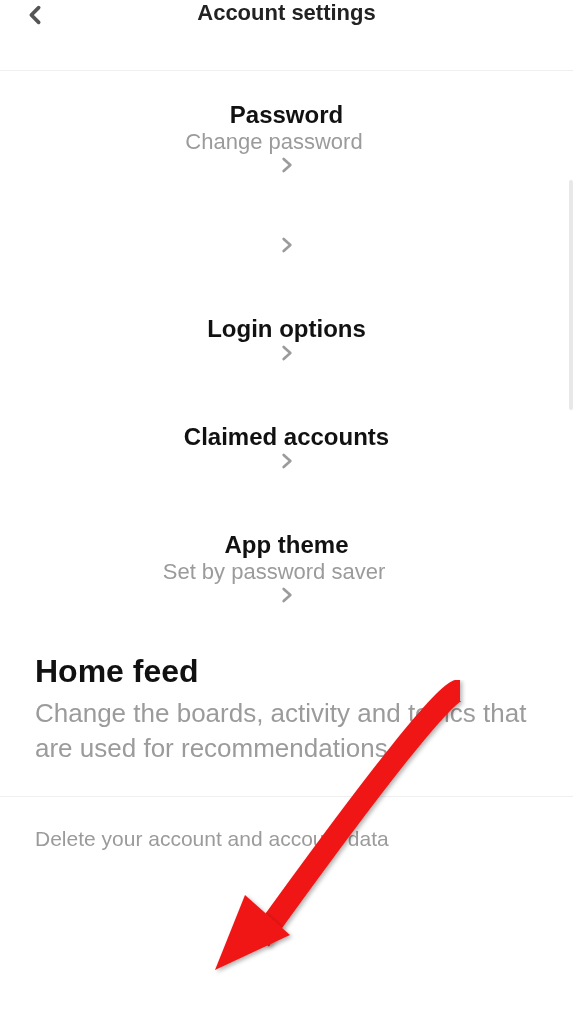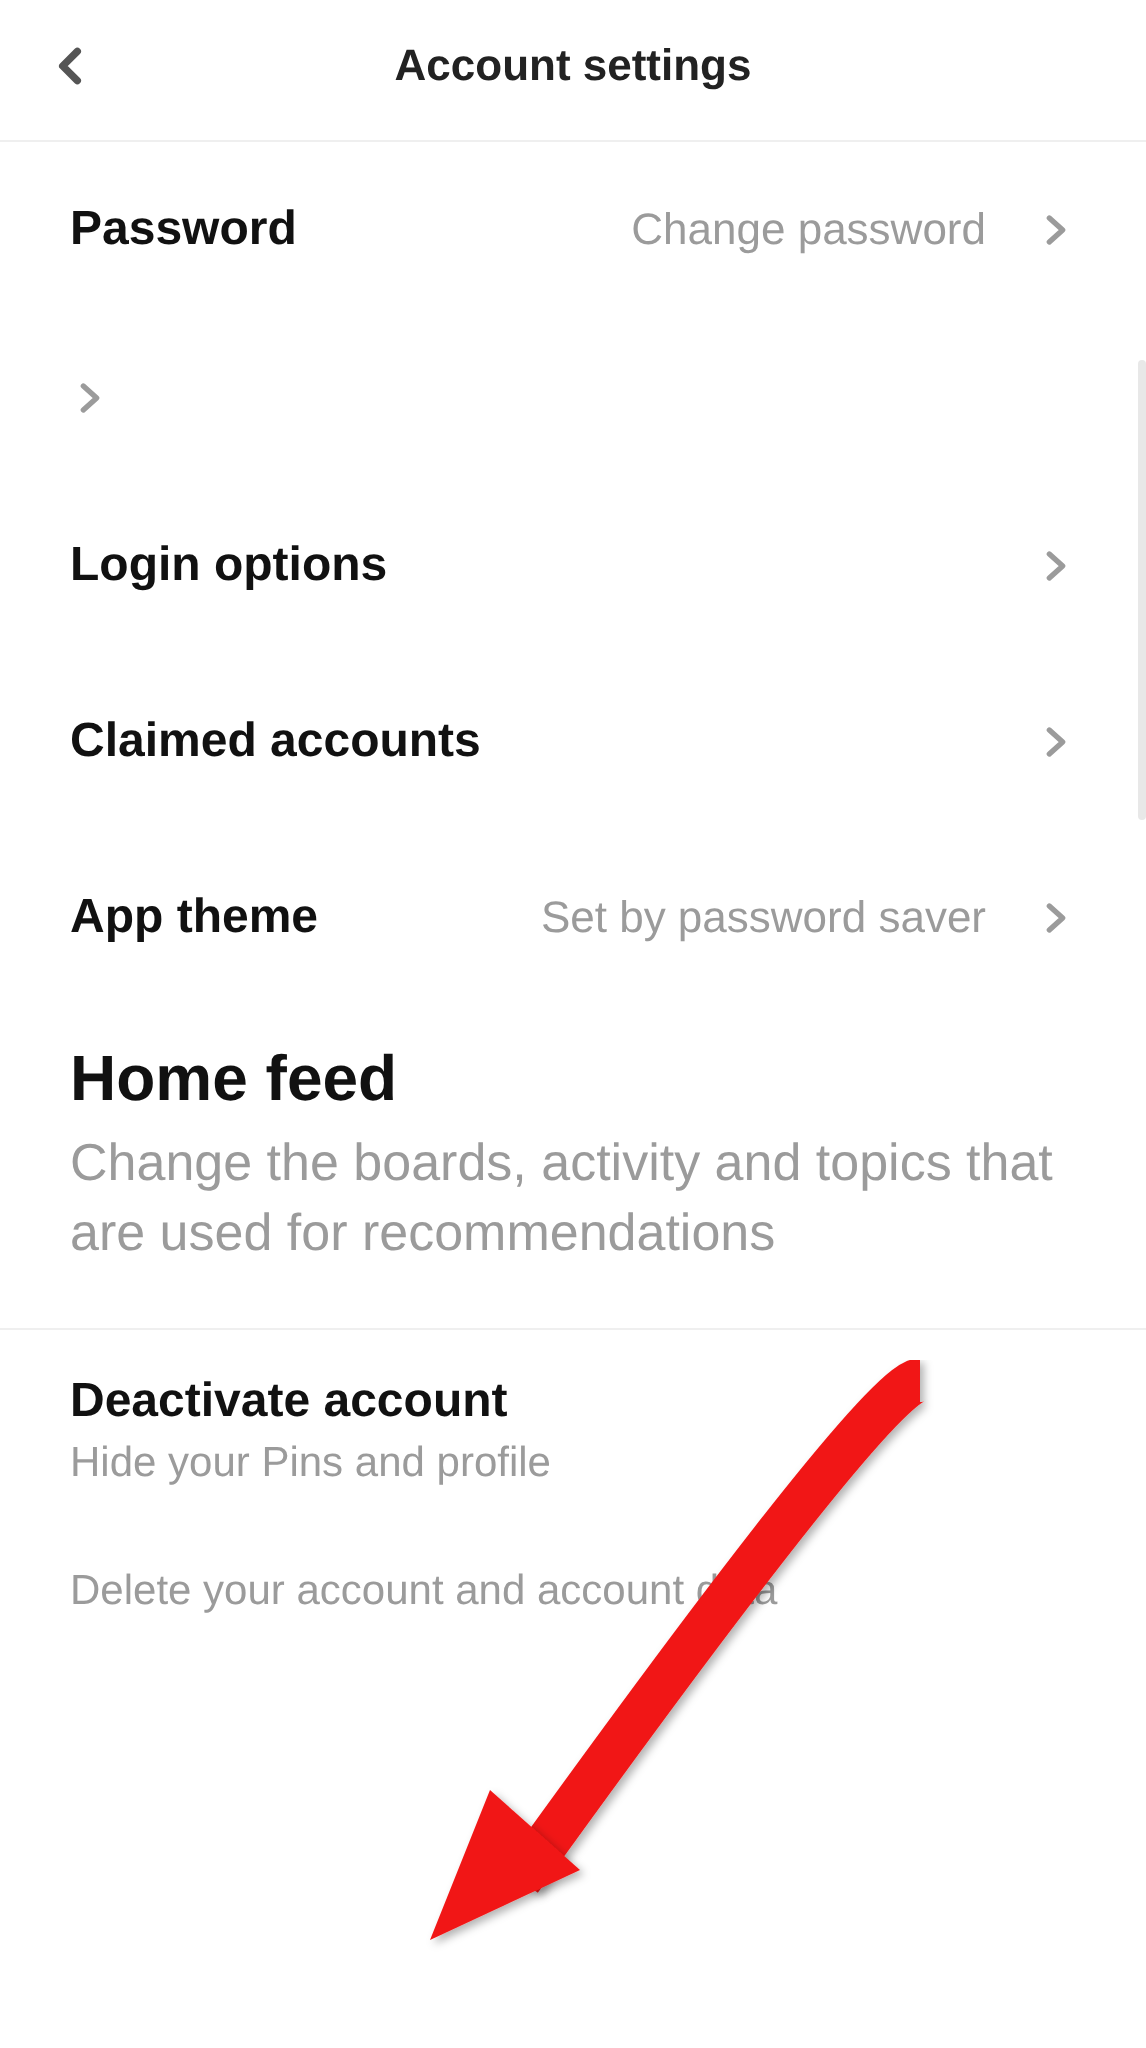--- a/index.html
+++ b/index.html
@@ -11,21 +11,20 @@
       width: 573px;
       height: 1024px;
       font-family: -apple-system, BlinkMacSystemFont, "Segoe UI", Helvetica, Arial, sans-serif;
       background: #ffffff;
       color: #111;
       position: relative;
       overflow: hidden;
     }
     .header {
       display: flex;
-      align-items: center;
       height: 65px;
       padding: 0 20px;
       position: relative;
     }
     .back-btn {
       position: absolute;
       left: 20px;
       width: 30px;
       height: 30px;
       display: flex;
@@ -52,20 +51,21 @@
     }
     .settings-list {
       padding: 0 35px 0 35px;
     }
     .row {
       display: flex;
       align-items: center;
       justify-content: space-between;
       padding: 30px 0;
       cursor: pointer;
+      flex-direction: column;
     }
     .row-label {
       font-size: 24px;
       font-weight: 700;
       color: #111;
     }
     .row-value {
       font-size: 22px;
       color: #9b9b9b;
       margin-right: 25px;
@@ -216,24 +216,20 @@
   <div class="section-block">
     <div class="section-title">Home feed</div>
     <div class="section-sub">Change the boards, activity and topics that are used for recommendations</div>
   </div>
 
 </div>
 
 <div class="section-divider"></div>
 
 <div class="lower-list">
-  <div class="lower-item">
-    <div class="lower-title">Deactivate account</div>
-    <div class="lower-sub">Hide your Pins and profile</div>
-  </div>
   <div class="lower-item" style="padding-top:30px;">
     <div class="lower-sub">Delete your account and account data</div>
   </div>
 </div>
 
 <div class="scroll-indicator"></div>
 
 <svg class="arrow-annotation" viewBox="0 0 270 300">
   <defs>
     <filter id="shadow" x="-20%" y="-20%" width="140%" height="140%">

